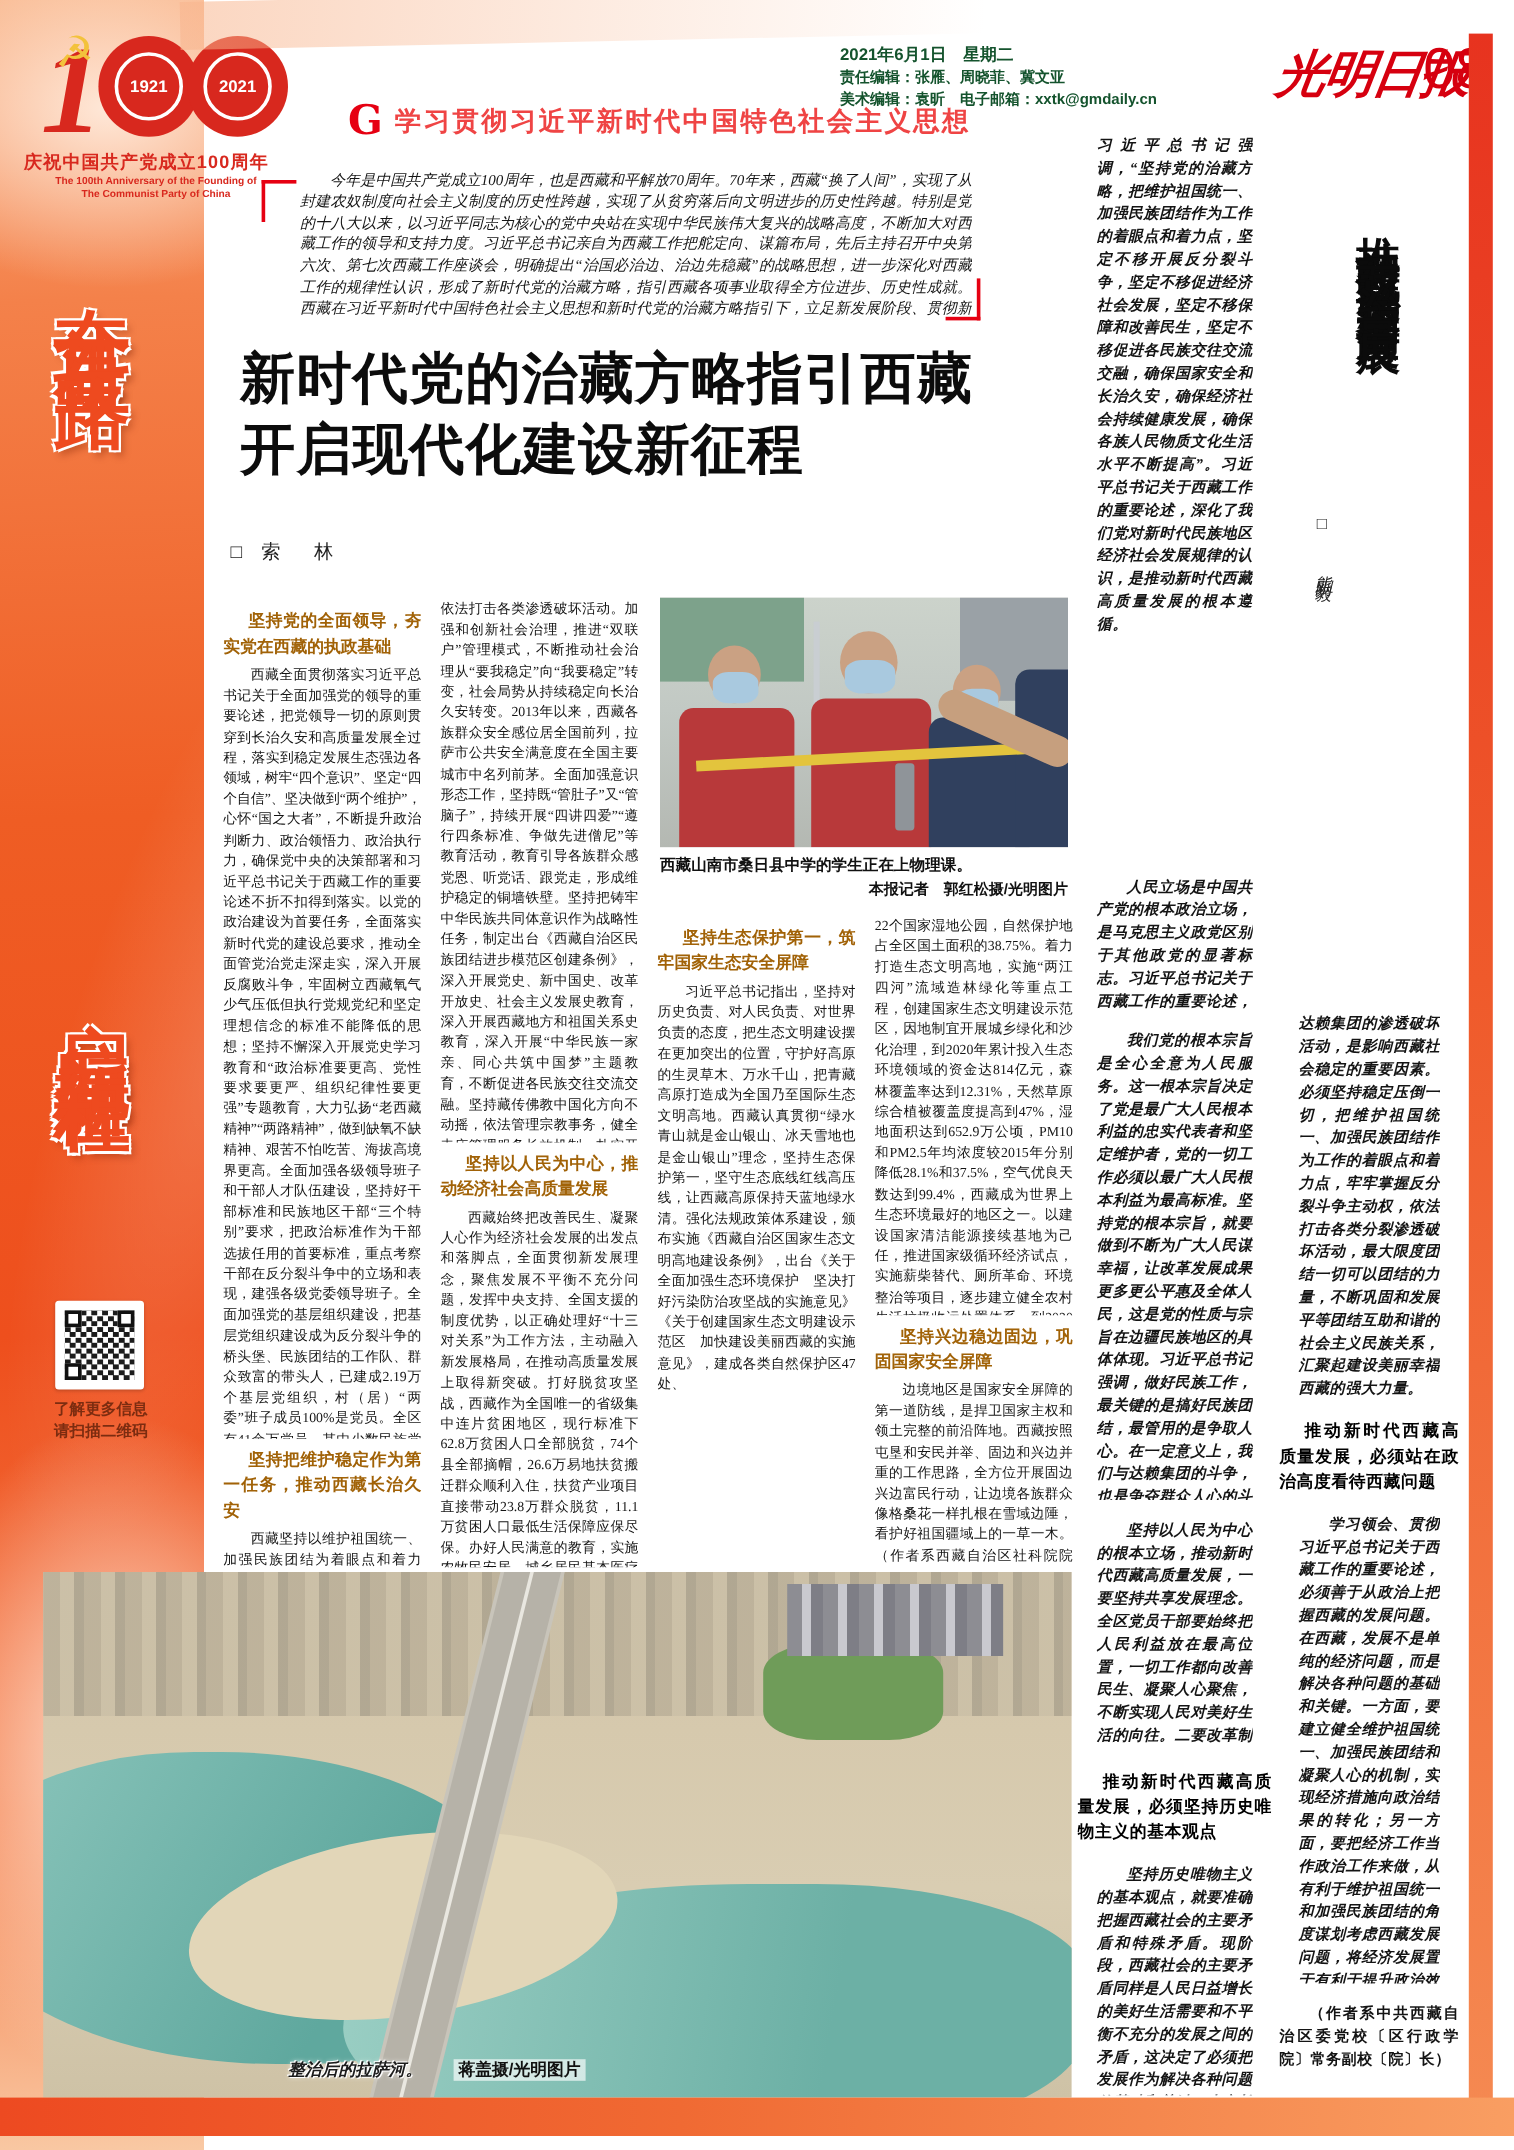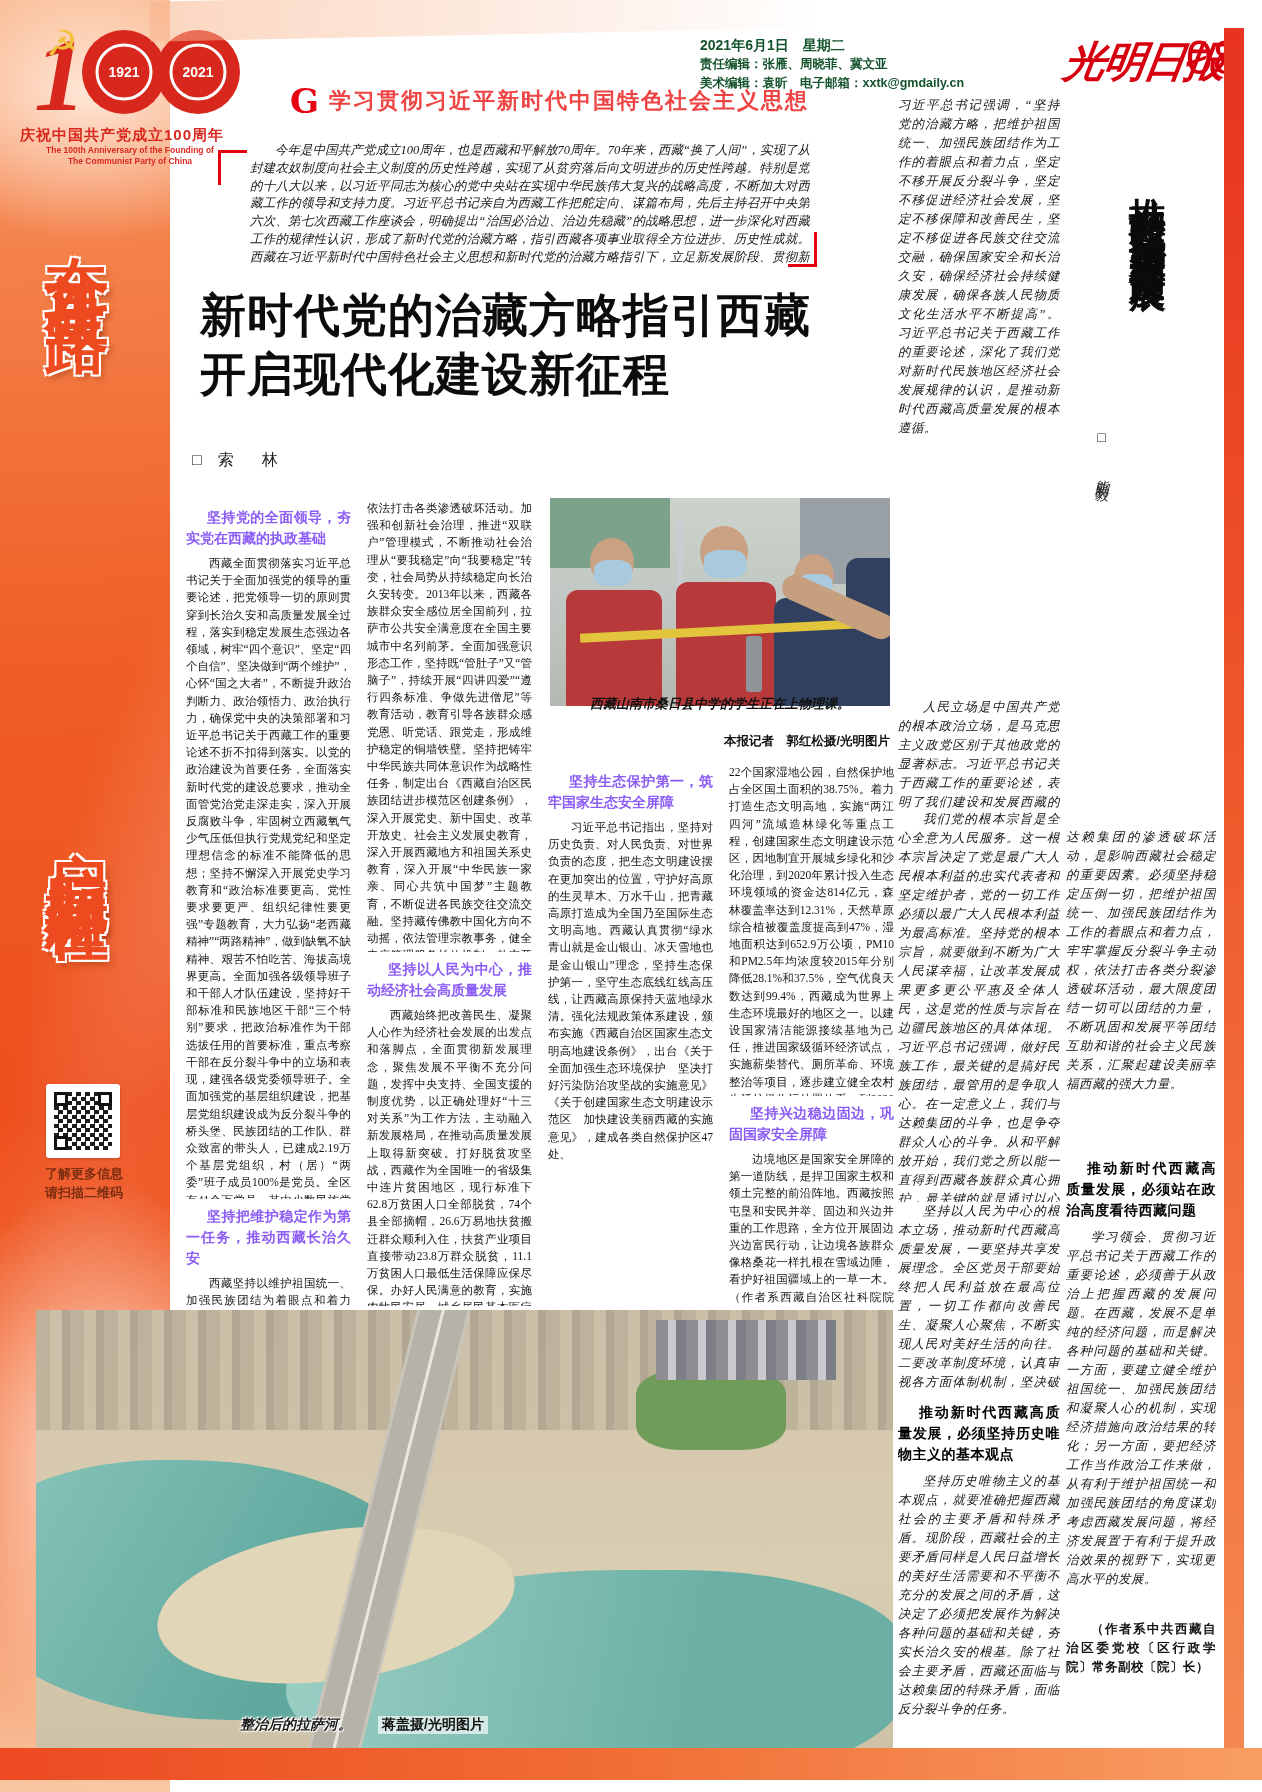--- a/index.html
+++ b/index.html
@@ -56,46 +56,46 @@
   .br.open{left:218px;top:150px;border-left:3px solid #e60012;border-top:3px solid #e60012;}
   .br.close{left:788px;top:232px;border-right:3px solid #e60012;border-bottom:3px solid #e60012;}
   
   .m-title{position:absolute;left:200px;top:286px;font-weight:900;font-size:46px;line-height:59px;
     letter-spacing:1px;color:#0c0c0c;font-family:"Liberation Serif",serif;}
   .m-author{position:absolute;left:192px;top:450px;font-size:16px;letter-spacing:6px;color:#222;}
   .col{position:absolute;width:165px;overflow:hidden;text-align:justify;font-size:11.5px;line-height:17.2px;color:#141414;}
   .col .blk-p{margin:0;text-indent:2em;overflow:hidden;}
   .col .blk-p.ni{text-indent:0;}
   .col .blk-h{font-family:"Liberation Sans",sans-serif;font-weight:bold;font-size:14px;line-height:21px;
-    margin:7px 0 6px;text-indent:1.5em;color:#8b5cf6;}
+    margin:7px 0 6px;text-indent:1.5em;color:#a16207;}
   #col1{left:186px;top:500px;height:806px;}
   #col2{left:367px;top:500px;height:806px;}
   #col3{left:548px;top:764px;height:542px;}
   #col4{left:729px;top:764px;height:542px;}
   
   .photo1{position:absolute;left:550px;top:498px;width:340px;height:208px;overflow:hidden;
     background:linear-gradient(180deg,#ccd3cb 0%,#c2c9c4 45%,#b4b8b2 100%);}
   .p1-board{position:absolute;left:0;top:0;width:120px;height:70px;background:#7da28b;}
   .p1-door{position:absolute;left:250px;top:0;width:90px;height:86px;background:#9aa1a6;}
   .p1-head{position:absolute;border-radius:50%;background:#caa183;}
   .p1-mask{position:absolute;border-radius:35%;background:#a9c9df;}
   .p1-body-r{position:absolute;border-radius:12px 12px 0 0;background:#b8393a;}
   .p1-body-b{position:absolute;border-radius:12px 12px 0 0;background:#30405e;}
   .p1-bar{position:absolute;left:30px;top:128px;width:300px;height:9px;background:#e3c43d;transform:rotate(-3deg);}
   .p1-stand{position:absolute;left:128px;top:20px;width:5px;height:180px;background:#c9ced2;}
   .p1-arm{position:absolute;left:228px;top:96px;width:120px;height:26px;border-radius:14px;background:#c69f7e;transform:rotate(24deg);}
   .p1-weight{position:absolute;left:196px;top:138px;width:16px;height:56px;background:#8f9499;border-radius:3px;}
-  .photo1-cap{position:absolute;left:550px;top:695px;width:340px;text-align:center;font-style:italic;
+  .photo1-cap{position:absolute;left:550px;top:712px;width:340px;text-align:left;
     font-weight:bold;font-size:13px;color:#111;}
   .photo1-credit{position:absolute;left:550px;top:733px;width:340px;text-align:right;
     font-family:"Liberation Sans",sans-serif;font-weight:bold;font-size:12.5px;color:#111;}
   
   .ra-col{position:absolute;overflow:hidden;text-align:justify;font-style:italic;
     font-size:12.5px;line-height:19px;letter-spacing:.5px;color:#141414;}
-  .ra-col .blk-p{margin:0;text-indent:2em;overflow:hidden;}
+  .ra-col .blk-p{margin:16px;text-indent:2em;overflow:hidden;font-weight:bold;}
   .ra-col .blk-p.ni{text-indent:0;}
   .ra-col .blk-h{font-style:normal;font-family:"Liberation Sans",sans-serif;font-weight:bold;font-size:14px;
     line-height:21px;margin:8px 0 7px;text-indent:1.5em;color:#000;}
   .ra-col .blk-c{margin:0;text-indent:2em;font-weight:bold;font-style:normal;
     font-family:Liberation Serif, serif;font-size:12.5px;}
   #racolA{left:898px;top:96px;width:162px;height:1650px;}
   #racolB{left:1066px;top:828px;width:150px;height:900px;}
   .ra-headline{position:absolute;left:1122px;top:168px;height:700px;writing-mode:vertical-rl;text-orientation:upright;
     font-family:"Liberation Serif",serif;font-weight:900;font-size:37px;letter-spacing:5px;color:#0b0b0b;}
   .ra-author{position:absolute;left:1092px;top:430px;writing-mode:vertical-rl;text-orientation:upright;

